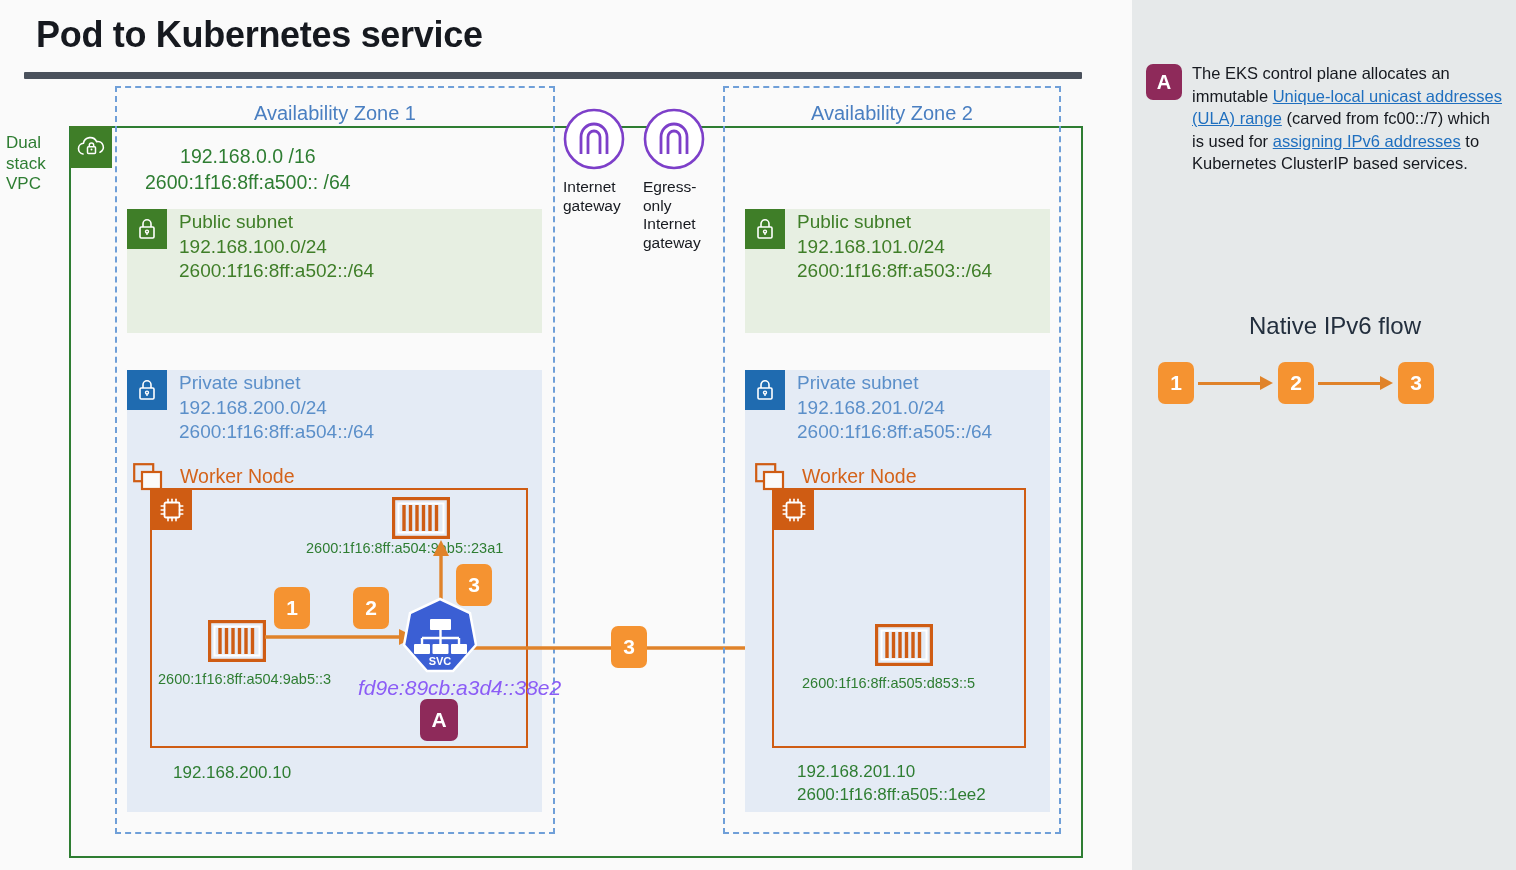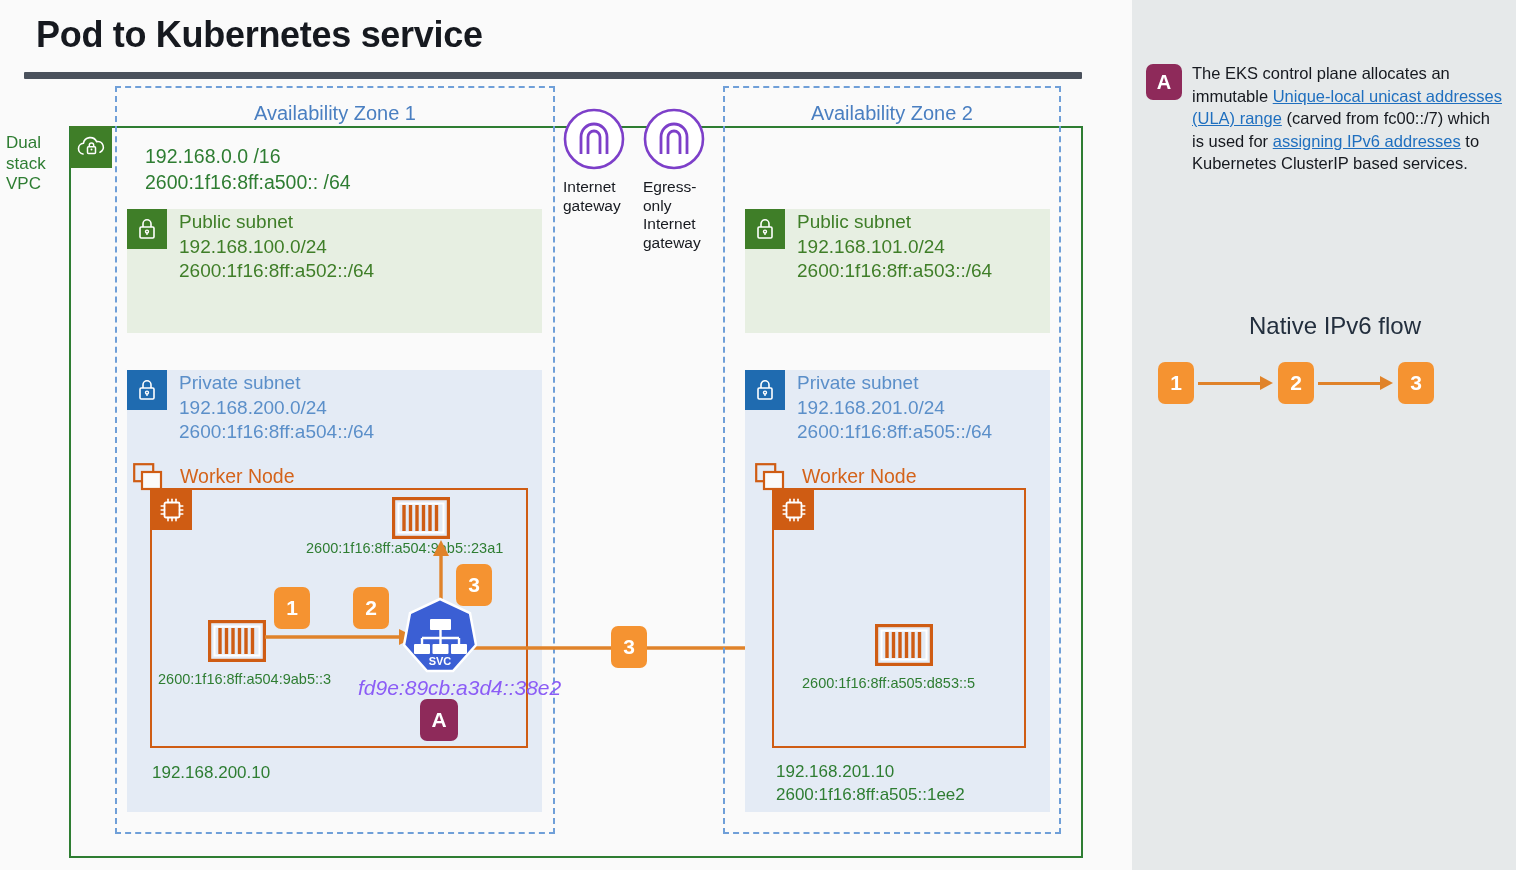--- a/index.html
+++ b/index.html
@@ -84,21 +84,21 @@
   .az1 { left: 115px; width: 440px; }
   .az2 { left: 723px; width: 338px; }
   .az-title {
     position: absolute; top: 14px; left: 0; width: 100%;
     text-align: center; font-size: 20px; color: #4a7fc1;
   }
 
   
   .vpc-cidr {
     position: absolute; left: 145px; top: 144px;
-    font-size: 19.5px; color: #2e7d32; line-height: 1.33;
+    font-size: 19.5px; color: #2e7d32; line-height: 1.33; text-align: center;
   }
 
   
   .subnet { position: absolute; }
   .subnet-icon {
     position: absolute; left: 0; top: 0; width: 40px; height: 40px;
     display: flex; align-items: center; justify-content: center;
   }
   .subnet-icon.pub { background: #3f7e28; }
   .subnet-icon.priv { background: #1f6bb0; }
@@ -149,21 +149,21 @@
   .badge-a {
     position: absolute; width: 38px; height: 42px; border-radius: 7px;
     background: #8e2a5a; color: #fff; font-size: 21px; font-weight: bold;
     display: flex; align-items: center; justify-content: center;
   }
   .svc-node { position: absolute; }
   .svc-label {
     position: absolute; font-size: 21px; color: #8b5cf6; white-space: nowrap; font-style: italic;
   }
   .node-ip {
-    position: absolute; font-size: 17px; color: #2e7d32; line-height: 1.35;
+    position: absolute; font-size: 17px; color: #2e7d32; line-height: 1.35; margin-left: 21px;
   }
   svg.arrow { position: absolute; overflow: visible; }
 </style>
 </head>
 <body>
 
 <div id="root">
 
   <div class="title">Pod to Kubernetes service</div>
   <div class="title-rule"></div>

